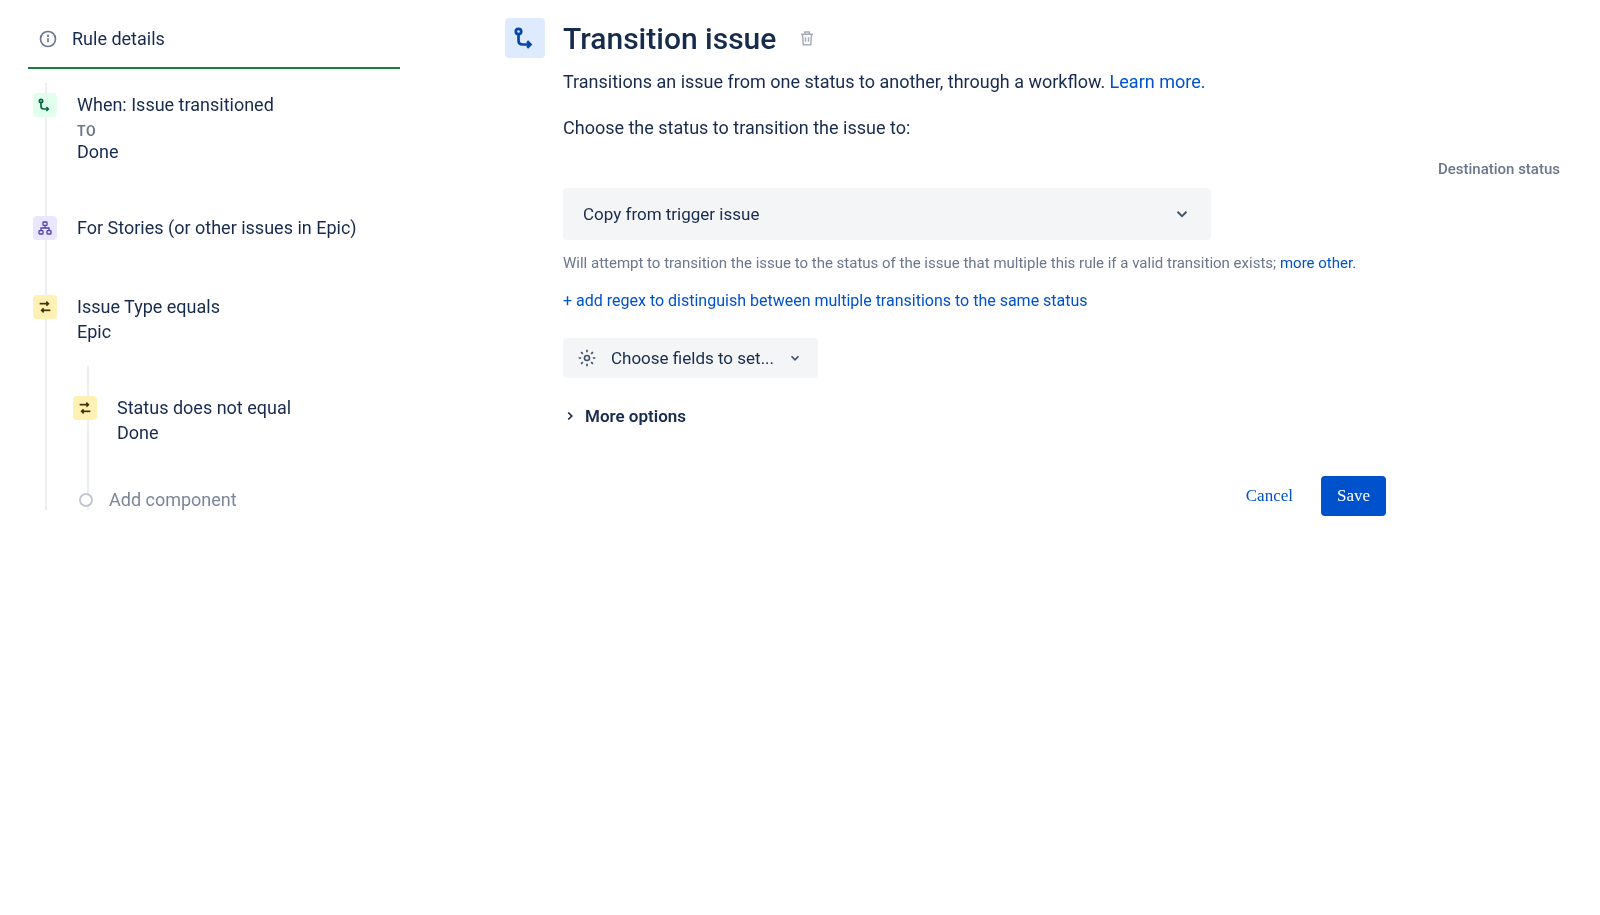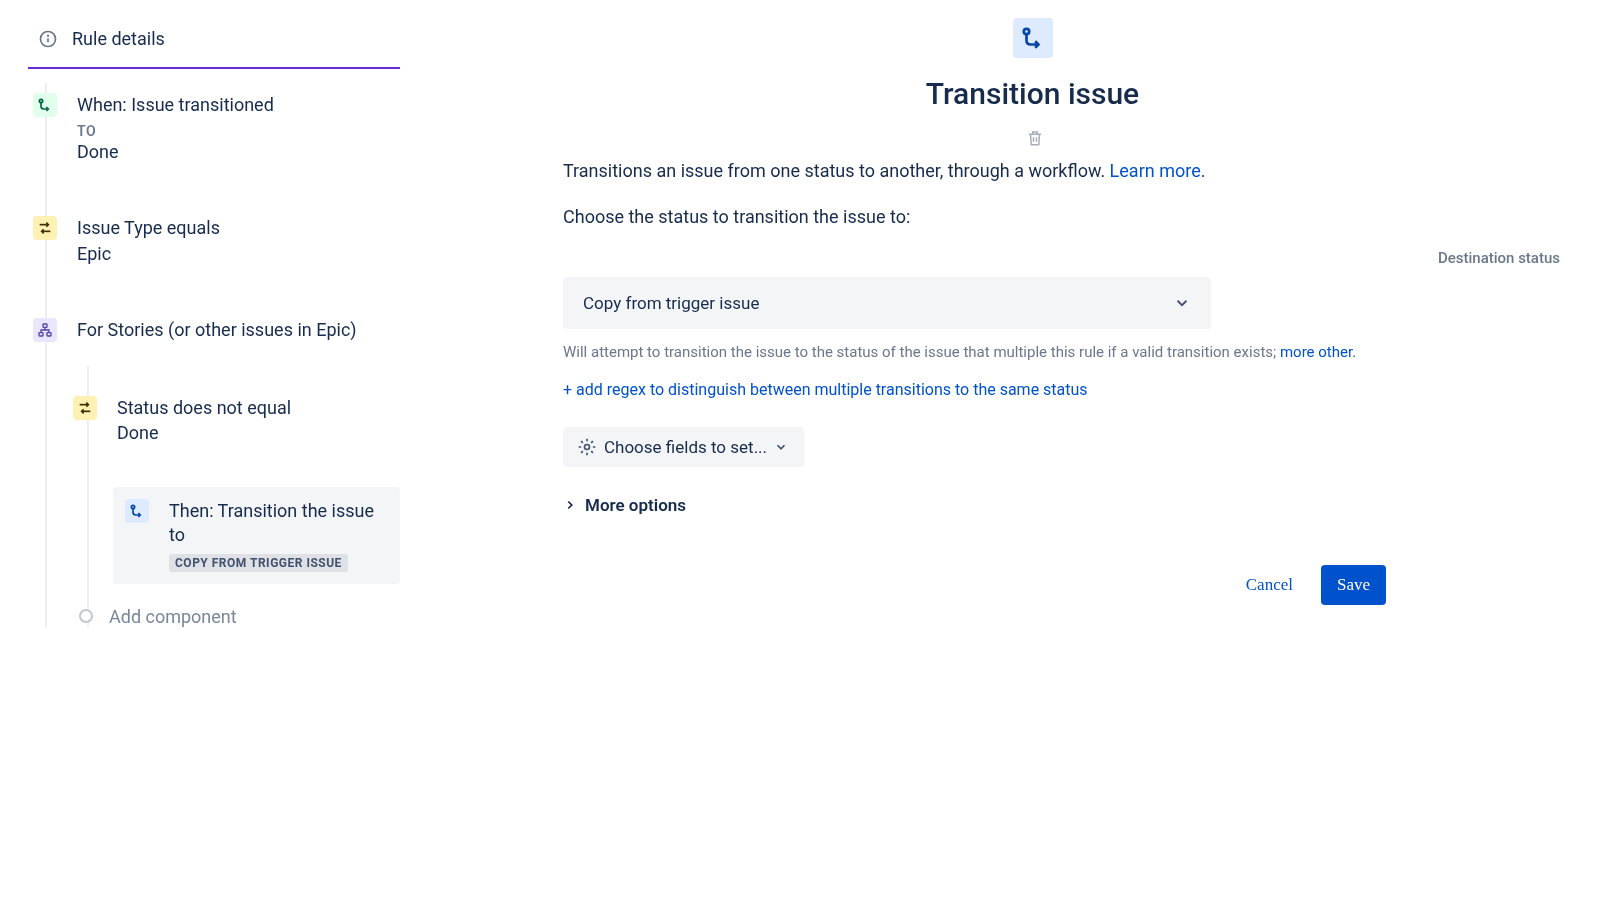--- a/index.html
+++ b/index.html
@@ -10,21 +10,21 @@
     width: 1600px;
     height: 915px;
     overflow: hidden;
     font-size: 14px;
   }
   .layout { display: flex; height: 100%; }
   .sidebar { width: 400px; padding: 28px 0 0 28px; border-right: none; position: relative; }
   .main { flex: 1; padding: 18px 40px 0 105px; }
   .rule-details {
     display: flex; align-items: center; gap: 14px;
-    padding: 0 0 18px 10px; border-bottom: 2px solid #6d28d9; margin-bottom: 14px;
+    padding: 0 0 18px 10px; border-bottom: 2px solid #15803d; margin-bottom: 14px;
     width: 372px;
   }
   .rule-details .icon-info { color: #6b778c; }
   .rule-details .label { font-size: 18px; color: #172b4d; }
   .tree { position: relative; margin-left: 15px; }
   .tree-line { position: absolute; left: 2px; top: 0; bottom: 0; width: 2px; background: #eceef1; z-index: 0; }
   .node { position: relative; display: flex; gap: 20px; padding: 10px 10px 24px 0; z-index: 1; }
   .node .badge {
     width: 24px; height: 24px; border-radius: 4px; flex: 0 0 24px;
     display: flex; align-items: center; justify-content: center;
@@ -52,21 +52,21 @@
   .nested-tree .tree-line2 { position: absolute; left: 4px; top: 0; bottom: 0; width: 2px; background: #eceef1; z-index: 0; }
   .add-comp {
     display: flex; align-items: center; gap: 16px; margin-top: 30px; margin-left: 0px;
     color: #7a869a; font-size: 18px; position: relative; z-index: 1;
   }
   .add-comp .circle {
     width: 14px; height: 14px; border: 2px solid #c1c7d0; border-radius: 50%; background: #fff;
     margin-left: -4px;
   }
   
-  .panel-header { display: flex; align-items: center; gap: 18px; flex-direction: column; }
+  .panel-header { display: flex; align-items: center; gap: 18px; }
   .panel-icon {
     width: 40px; height: 40px; border-radius: 4px; background: #deebff;
     display: flex; align-items: center; justify-content: center; color: #0747a6;
   }
   .panel-title { font-size: 30px; font-weight: 500; color: #172b4d; }
   .trash { color: #a5adba; margin-left: 4px; }
   .panel-body { margin-left: 58px; margin-top: 10px; }
   .desc { font-size: 18px; color: #172b4d; line-height: 1.5; }
   .link { color: #0052cc; cursor: pointer; }
   .prompt { font-size: 18px; margin-top: 22px; }
@@ -76,21 +76,21 @@
     height: 52px; width: 648px; margin-top: 10px;
     display: flex; align-items: center; justify-content: space-between;
     padding: 0 18px; font-size: 17px; color: #172b4d; cursor: pointer;
   }
   .select .chev { color: #42526e; }
   .help-text { font-size: 15px; color: #6b778c; margin-top: 12px; max-width: 820px; line-height: 1.5; }
   .link-sm { color: #0052cc; cursor: pointer; font-size: 15px; }
   .add-regex { margin-top: 16px; color: #0052cc; font-size: 16px; cursor: pointer; }
   .fields-btn {
     background: #f4f5f7; border-radius: 4px; height: 40px;
-    display: inline-flex; align-items: center; gap: 7px; padding: 0 16px 0 14px;
+    display: inline-flex; align-items: center; gap: 14px; padding: 0 16px 0 14px;
     margin-top: 28px; font-size: 17px; color: #172b4d; cursor: pointer;
   }
   .fields-btn .gear { color: #42526e; }
   .fields-btn .chev-sm { color: #42526e; font-size: 12px; }
   .more-opts {
     display: flex; align-items: center; gap: 8px; margin-top: 28px;
     font-size: 17px; font-weight: 600; cursor: pointer;
   }
   .actions { display: flex; gap: 12px; justify-content: flex-end; margin-top: 50px; padding-right: 174px; }
   .btn { height: 40px; padding: 0 16px; border-radius: 4px; font-size: 17px; display: inline-flex; align-items: center; cursor: pointer; border: none; font-family: Liberation Serif, serif; }
@@ -126,45 +126,45 @@
             </svg>
         </div>
         <div class="content">
           <div class="title">When: Issue transitioned</div>
           <div class="sub">TO</div>
           <div class="val">Done</div>
         </div>
       </div>
 
       <div class="node" style="padding-top:30px;">
+        <div class="badge purple">
+          <svg width="16" height="16" viewBox="0 0 24 24" fill="none" stroke="currentColor" stroke-width="2">
+              <rect x="9" y="3" width="6" height="5" rx="1"></rect>
+              <rect x="3" y="16" width="6" height="5" rx="1"></rect>
+              <rect x="15" y="16" width="6" height="5" rx="1"></rect>
+              <path d="M12 8 L12 12 M12 12 L6 12 L6 16 M12 12 L18 12 L18 16"></path>
+            </svg>
+        </div>
+        <div class="content">
+          <div class="title">For Stories (or other issues in Epic)</div>
+        </div>
+      </div>
+
+      <div class="node" style="padding-top:30px;">
         <div class="badge yellow">
           <svg width="16" height="16" viewBox="0 0 24 24" fill="none" stroke="currentColor" stroke-width="2.5">
               <path d="M4 7 L16 7"></path>
               <polyline points="14,4 17,7 14,10"></polyline>
               <path d="M20 17 L8 17"></path>
               <polyline points="10,14 7,17 10,20"></polyline>
             </svg>
         </div>
         <div class="content">
           <div class="title">Issue Type equals</div>
           <div class="val">Epic</div>
-        </div>
-      </div>
-
-      <div class="node" style="padding-top:30px;">
-        <div class="badge purple">
-          <svg width="16" height="16" viewBox="0 0 24 24" fill="none" stroke="currentColor" stroke-width="2">
-              <rect x="9" y="3" width="6" height="5" rx="1"></rect>
-              <rect x="3" y="16" width="6" height="5" rx="1"></rect>
-              <rect x="15" y="16" width="6" height="5" rx="1"></rect>
-              <path d="M12 8 L12 12 M12 12 L6 12 L6 16 M12 12 L18 12 L18 16"></path>
-            </svg>
-        </div>
-        <div class="content">
-          <div class="title">For Stories (or other issues in Epic)</div>
         </div>
       </div>
 
       <div class="nested-tree">
         <div class="tree-line2"></div>
 
         <div class="node" style="padding-top:30px;">
           <div class="badge yellow">
             <svg width="16" height="16" viewBox="0 0 24 24" fill="none" stroke="currentColor" stroke-width="2.5">
                 <path d="M4 7 L16 7"></path>
@@ -172,33 +172,20 @@
                 <path d="M20 17 L8 17"></path>
                 <polyline points="10,14 7,17 10,20"></polyline>
               </svg>
           </div>
           <div class="content">
             <div class="title">Status does not equal</div>
             <div class="val">Done</div>
           </div>
         </div>
 
-        <div class="node selected" style="margin-top:20px;padding:12px;">
-          <div class="badge blue">
-            <svg width="16" height="16" viewBox="0 0 24 24" fill="none" stroke="currentColor" stroke-width="2.5">
-                <circle cx="6" cy="6" r="2.5"></circle>
-                <path d="M6 8.5 L6 14 Q6 18 10 18 L16 18"></path>
-                <polyline points="14,15 17,18 14,21"></polyline>
-              </svg>
-          </div>
-          <div class="content">
-            <div class="title">Then: Transition the issue to</div>
-            <div class="lozenge">COPY FROM TRIGGER ISSUE</div>
-          </div>
-        </div>
 
         <div class="add-comp" style="margin-top:22px;">
           <div class="circle"></div>
           <span>Add component</span>
         </div>
       </div>
     </div>
   </aside>
 
   <main class="main">

